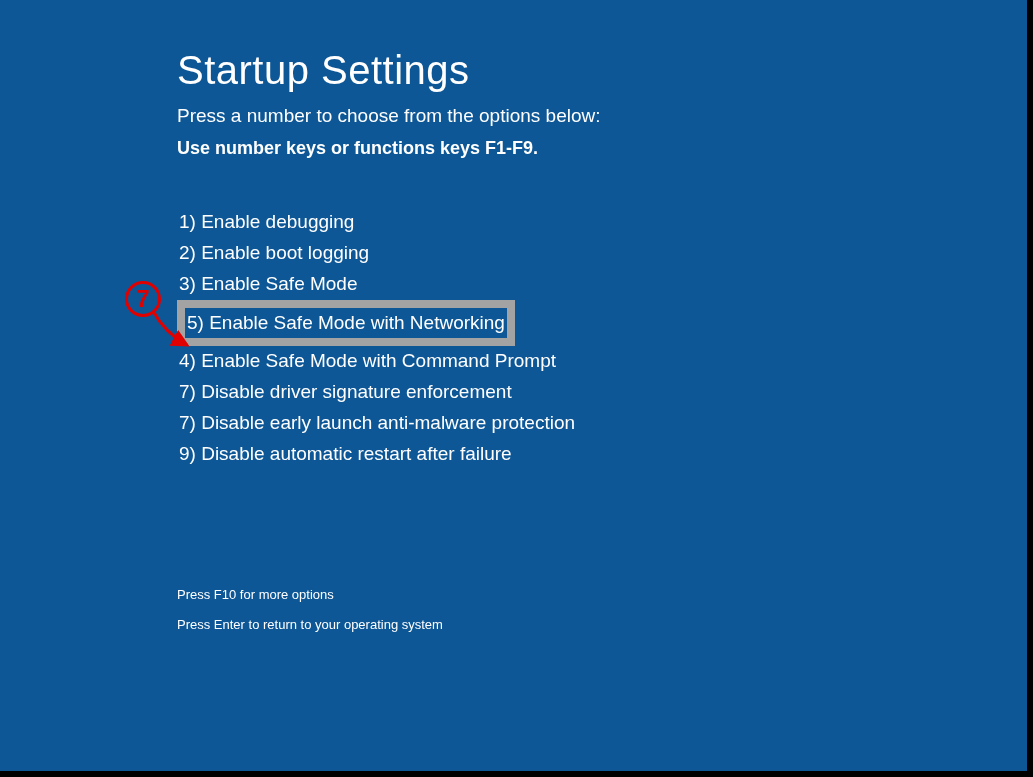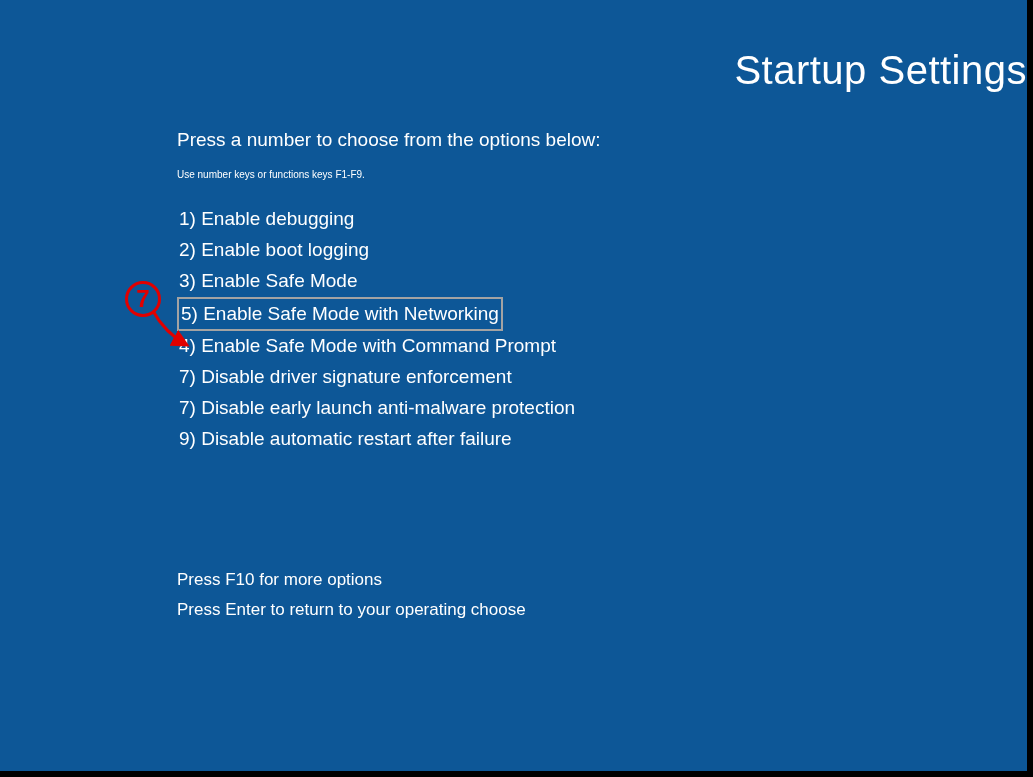--- a/index.html
+++ b/index.html
@@ -15,50 +15,49 @@
       border-bottom: 6px solid #000;
     }
     .container {
       padding-left: 177px;
       padding-top: 48px;
     }
     .title {
       font-size: 40px;
       font-weight: 300;
       letter-spacing: 0.5px;
-      margin-bottom: 36px;
-      text-align: right;
+      margin-bottom: 12px;
     }
     .subtitle {
       font-size: 19px;
       font-weight: 400;
-      margin-bottom: 18px;
+      margin-bottom: 11px;
     }
     .hint {
-      font-size: 10px;
-      font-weight: 400;
-      margin-bottom: 24px;
+      font-size: 18px;
+      font-weight: 700;
+      margin-bottom: 48px;
     }
     .options {
       list-style: none;
       margin-bottom: 110px;
     }
     .options li {
       font-size: 19px;
       font-weight: 400;
       line-height: 30px;
       display: inline-block;
       padding: 0 2px;
     }
     .option-row { line-height: 30px; text-decoration: underline; }
     .highlighted {
-      border: 2px solid #a3a3a3;
+      border: 8px solid #a3a3a3;
     }
     .footer-line {
-      font-size: 17px;
+      font-size: 13px;
       font-weight: 400;
       line-height: 30px;
     }
     .annotation {
       position: absolute;
       left: 125px;
       top: 281px;
       pointer-events: none;
     }
     .annotation-circle {
@@ -89,21 +88,21 @@
       <div class="option-row"><li>1) Enable debugging</li></div>
       <div class="option-row"><li>2) Enable boot logging</li></div>
       <div class="option-row"><li>3) Enable Safe Mode</li></div>
       <div class="option-row"><li class="highlighted">5) Enable Safe Mode with Networking</li></div>
       <div class="option-row"><li>4) Enable Safe Mode with Command Prompt</li></div>
       <div class="option-row"><li>7) Disable driver signature enforcement</li></div>
       <div class="option-row"><li>7) Disable early launch anti-malware protection</li></div>
       <div class="option-row"><li>9) Disable automatic restart after failure</li></div>
     </ul>
   <div class="footer-line">Press F10 for more options</div>
-  <div class="footer-line">Press Enter to return to your operating choose</div>
+  <div class="footer-line">Press Enter to return to your operating system</div>
 </div>
 
 <div class="annotation">
   <div class="annotation-circle">
     <span class="annotation-number">7</span>
   </div>
   <svg width="56" height="52" style="position:absolute; left:20px; top:22px;">
     <defs>
       <marker id="arrowhead" markerWidth="6" markerHeight="6" refX="5" refY="3" orient="auto">
         <path d="M0,0 L6,3 L0,6 Z" fill="#e10000"></path>

